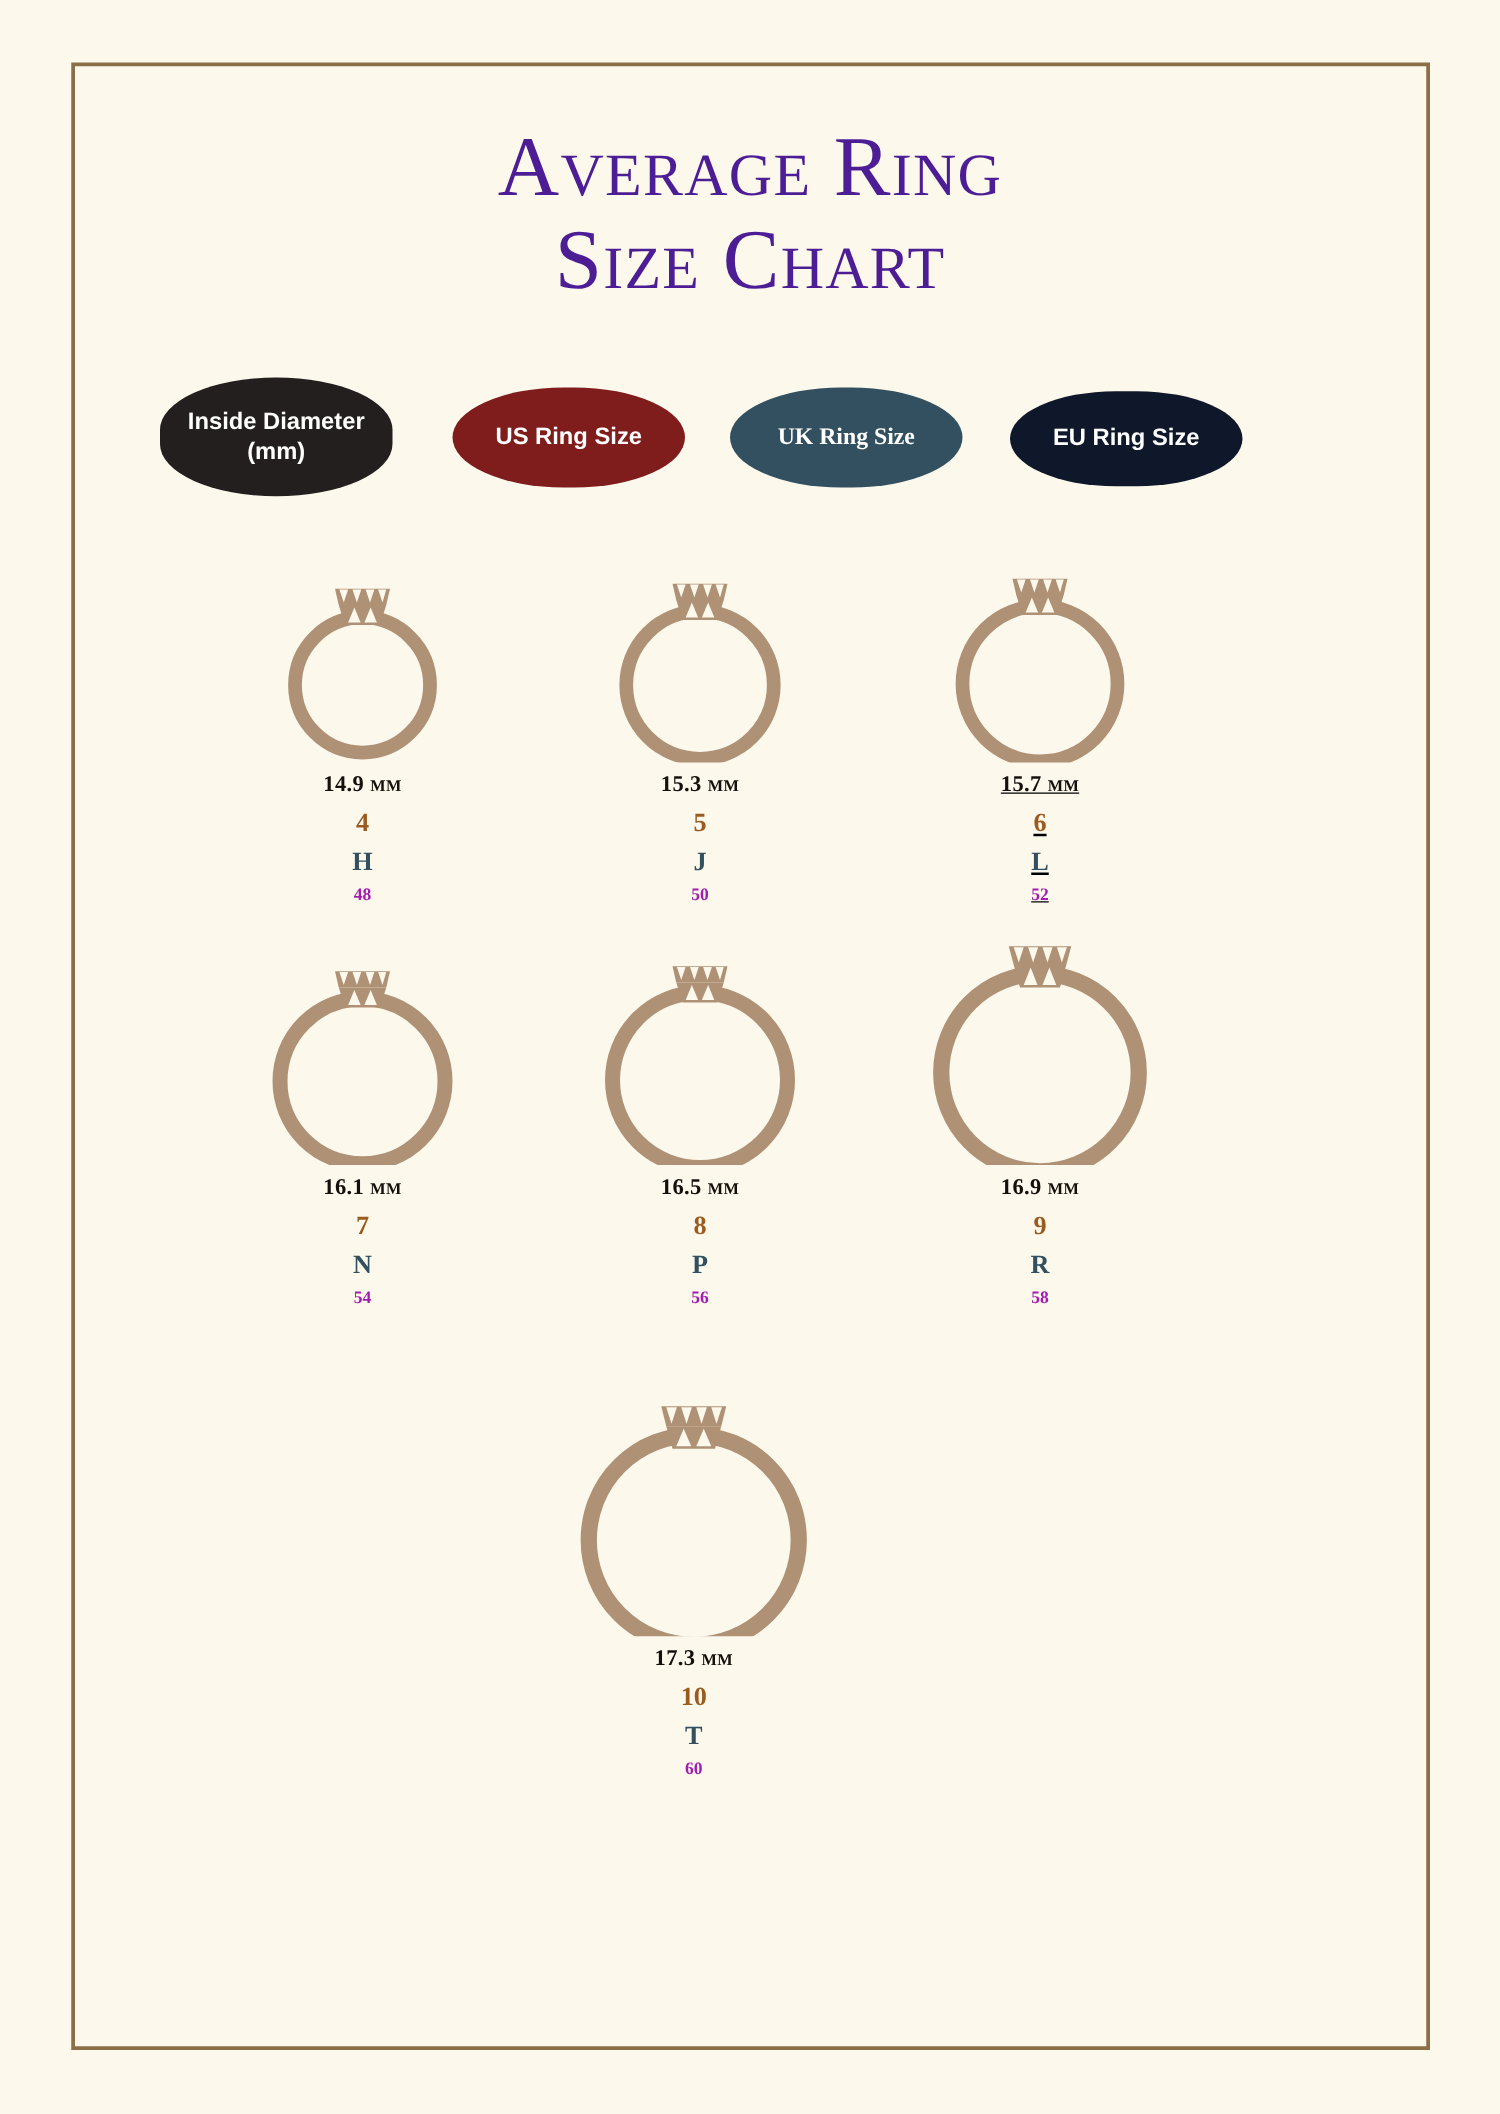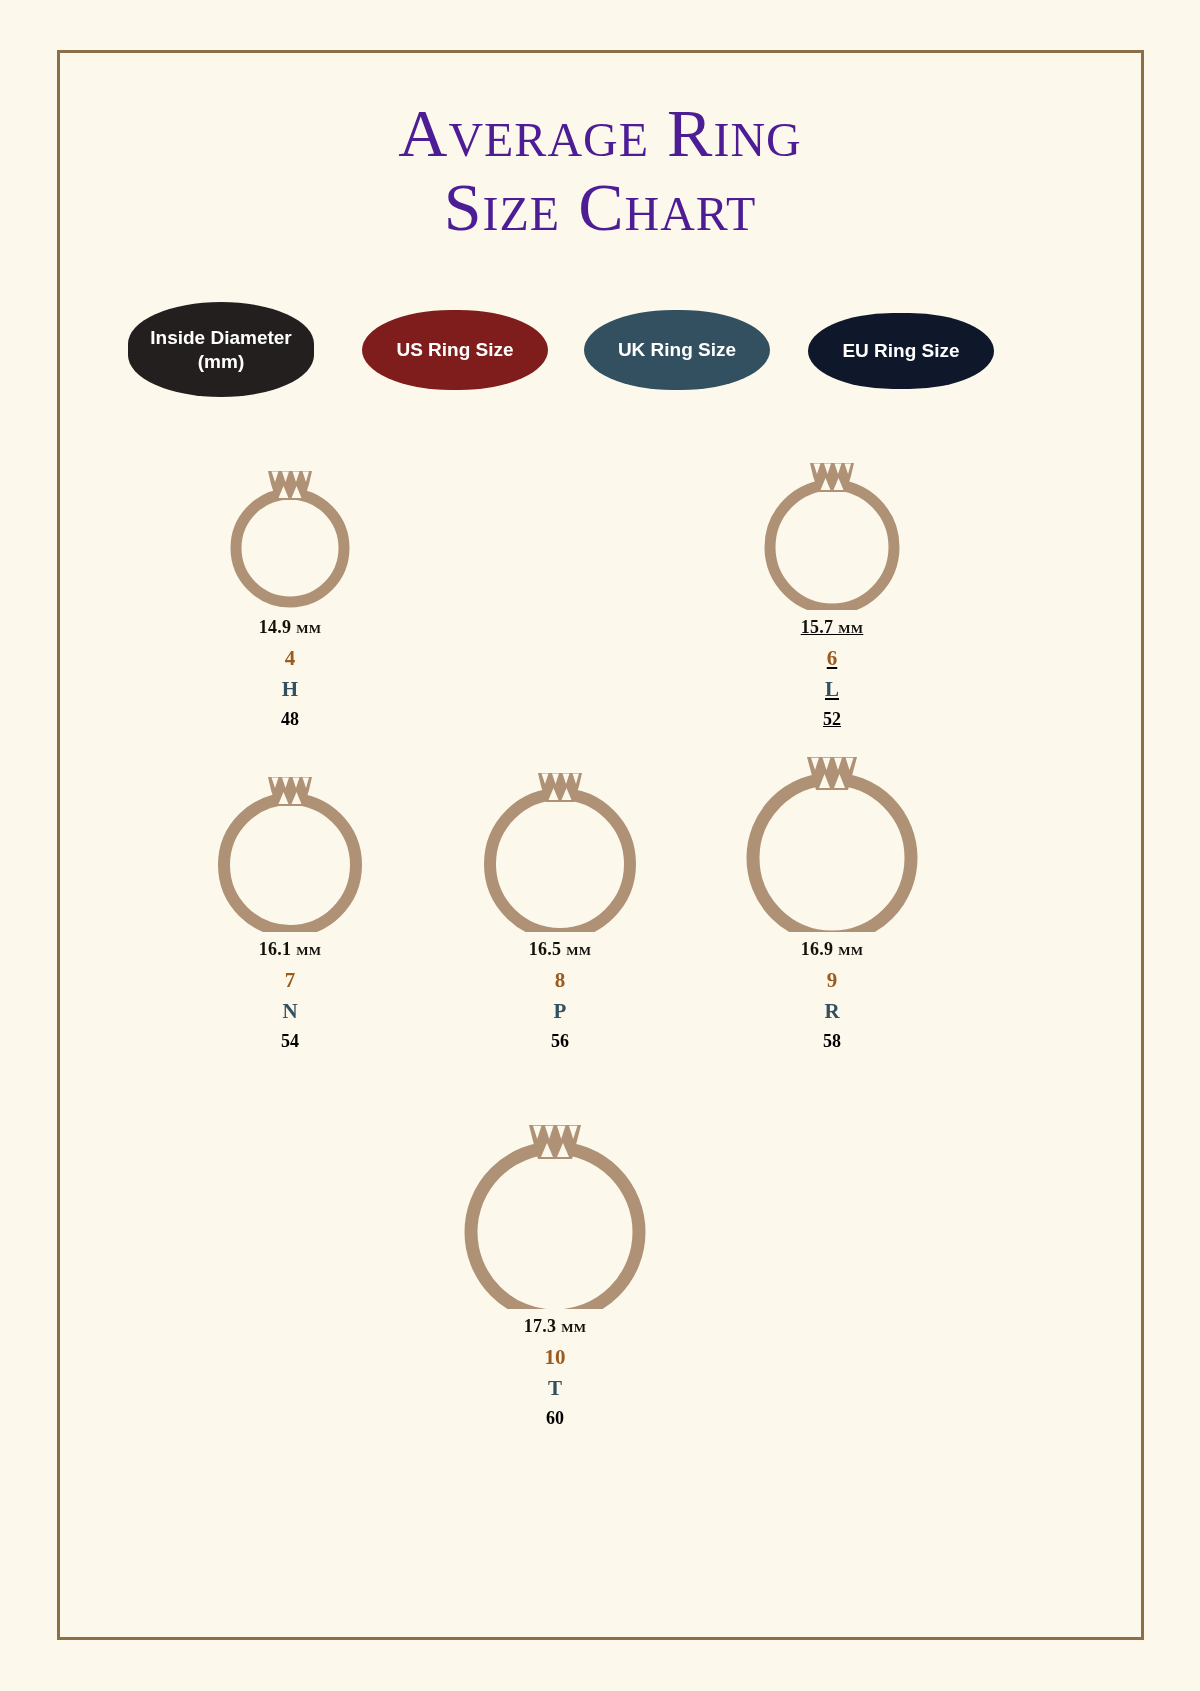--- a/index.html
+++ b/index.html
@@ -80,20 +80,21 @@
   }
   .pill-1 {
     left: 362px; top: 15px;
     width: 186px; height: 80px;
     background: #7f1d1d;
   }
   .pill-2 {
     left: 584px; top: 15px;
     width: 186px; height: 80px;
     background: #32505F;
+    font-family: Liberation Serif, serif;
   }
   .pill-3 {
     left: 808px; top: 18px;
     width: 186px; height: 76px;
     background: #0f172a;
     text-align: center;
   }
   .pill-label { display: block; }
 
   
@@ -150,22 +151,22 @@
   }
   .lbl-uk {
     display: block;
     color: #32505F;
     font-size: 21px;
     font-weight: bold;
     margin-bottom: 10px;
   }
   .lbl-eu {
     display: block;
-    color: #000000;
-    font-size: 18px;
+    color: #a21caf;
+    font-size: 14px;
     font-weight: bold;
   }
 </style>
 </head>
 <body>
 
 <div class="page">
 
   <div class="frame"></div>
 
@@ -210,20 +211,43 @@
           </svg>
         </div>
         <div class="labels">
           <span class="lbl-mm">14.9 mm</span>
           <span class="lbl-us">4</span>
           <span class="lbl-uk">H</span>
           <span class="lbl-eu">48</span>
         </div>
       </div>
 
+      <div class="cell" style="left:410px; top:-4px;">
+        <div class="ring-wrap">
+          <svg class="ring-svg" width="160" height="174" viewBox="0 0 160 174">
+            <g transform="translate(80,0)">
+              <circle cx="0" cy="112" r="59" fill="none" stroke="#AF9175" stroke-width="11"></circle>
+              <path d="M -19 44 L 19 44 L 14 60 L -14 60 Z" fill="#AF9175"></path>
+              <path d="M -22 31 L 22 31 L 19 44 L -19 44 Z" fill="#AF9175"></path>
+              <path d="M -18.5 31.6 L -11.5 31.6 L -15 42 Z" fill="#FDF8EC"></path>
+              <path d="M -8 31.6 L -1 31.6 L -4.5 42 Z" fill="#FDF8EC"></path>
+              <path d="M 2.5 31.6 L 9.5 31.6 L 6 42 Z" fill="#FDF8EC"></path>
+              <path d="M 12.5 31.6 L 19 31.6 L 16 42 Z" fill="#FDF8EC"></path>
+              <path d="M -6.5 46 L -1.5 58 L -11.5 58 Z" fill="#FDF8EC"></path>
+              <path d="M 6.5 46 L 11.5 58 L 1.5 58 Z" fill="#FDF8EC"></path>
+            </g>
+          </svg>
+        </div>
+        <div class="labels">
+          <span class="lbl-mm">15.3 mm</span>
+          <span class="lbl-us">5</span>
+          <span class="lbl-uk">J</span>
+          <span class="lbl-eu">50</span>
+        </div>
+      </div>
 
       <div class="cell" style="left:682px; top:-8px;text-decoration:underline;">
         <div class="ring-wrap">
           <svg class="ring-svg" width="160" height="178" viewBox="0 0 160 178">
             <g transform="translate(80,0)">
               <circle cx="0" cy="115" r="62" fill="none" stroke="#AF9175" stroke-width="11"></circle>
               <path d="M -19 44 L 19 44 L 14 60 L -14 60 Z" fill="#AF9175"></path>
               <path d="M -22 31 L 22 31 L 19 44 L -19 44 Z" fill="#AF9175"></path>
               <path d="M -18.5 31.6 L -11.5 31.6 L -15 42 Z" fill="#FDF8EC"></path>
               <path d="M -8 31.6 L -1 31.6 L -4.5 42 Z" fill="#FDF8EC"></path>

